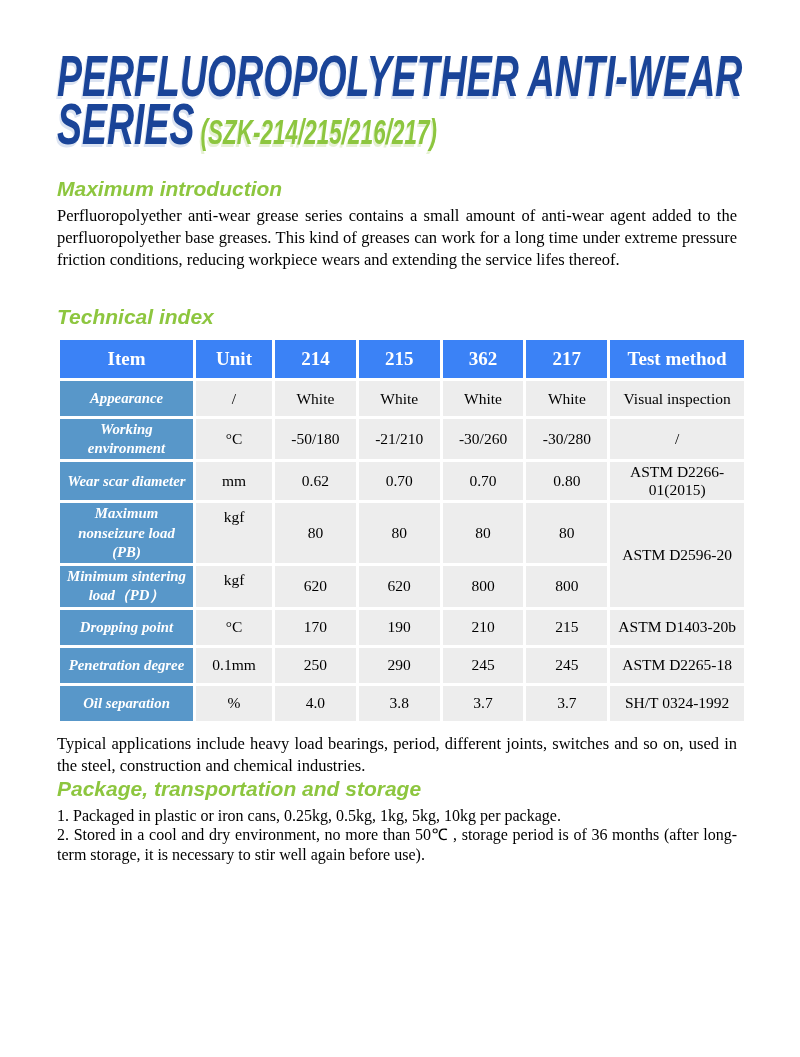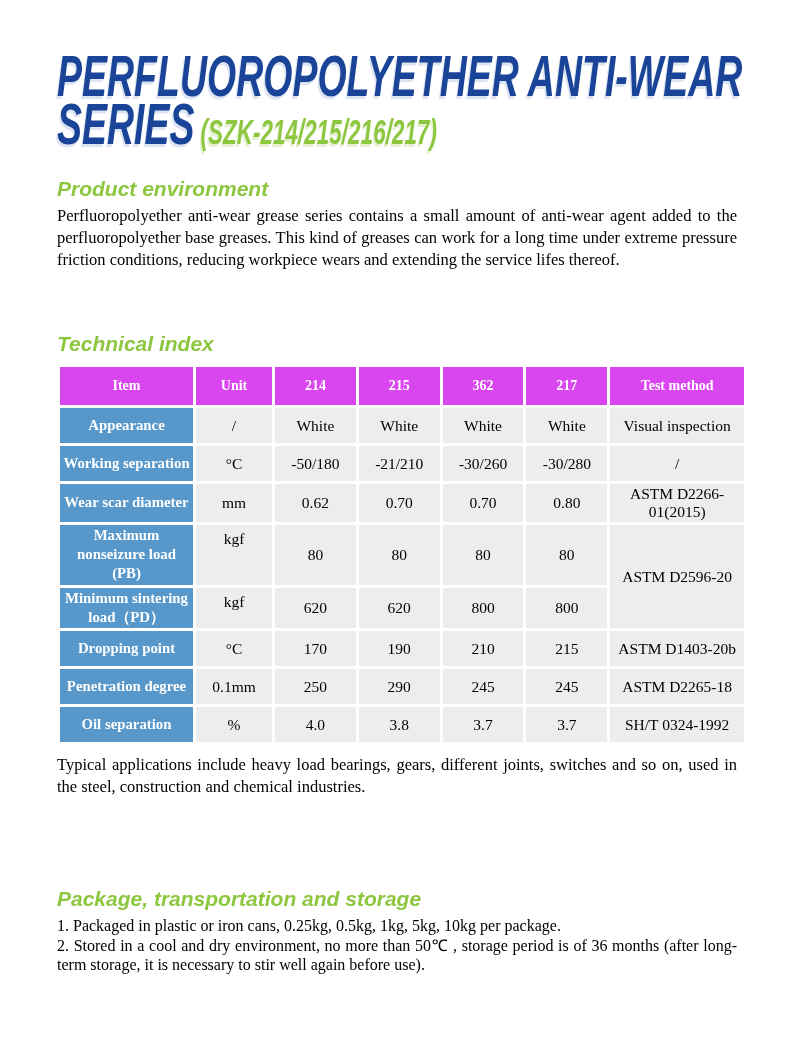--- a/index.html
+++ b/index.html
@@ -39,23 +39,23 @@
 
   
   .section-heading {
     font-family:"Liberation Sans", sans-serif;
     font-style:italic; font-weight:700;
     font-size:21px; line-height:24px;
     color:#8dc63f;
     margin:0;
   }
   #pi-heading  { margin-top:29px; }
-  #ti-heading  { margin-top:61px; }
+  #ti-heading  { margin-top:34px; }
   #app-heading { margin-top:68px; }
-  #pkg-heading { margin-top:89px; }
+  #pkg-heading { }
 
   
   .body-text {
     font-size:16.5px; line-height:22px;
     text-align:justify;
     margin:4px 0 0 0;
   }
   #app-body { margin-top:9px; }
 
   
@@ -67,37 +67,38 @@
     font-family:"Liberation Serif", serif;
   }
   .tech-table th, .tech-table td {
     border:3px solid #ffffff;
     text-align:center;
     vertical-align:middle;
     padding:1px 3px;
     overflow:hidden;
   }
   .tech-table th {
-    background:#d946ef;
+    background:#3b82f6;
     color:#ffffff;
     font-weight:700;
-    font-size:14px;
+    font-size:19px;
     height:36px;
   }
   .tech-table td {
     background:#ededed;
     font-size:15.5px;
     height:33px;
   }
   .tech-table td.item-cell {
     background:#5897c9;
     color:#ffffff;
     font-weight:700;
     font-size:14.8px;
     line-height:1.3;
+    font-style:italic;
   }
   
   .tech-table tbody tr:nth-child(4) td:nth-child(2),
   .tech-table tbody tr:nth-child(5) td:nth-child(2) {
     vertical-align:top; padding-top:5px;
   }
 
   
   .pkg-list { margin-top:5px; }
   .pkg-item {
@@ -113,21 +114,21 @@
 
     <div>
       <div class="title-line">
         <span class="title-main">PERFLUOROPOLYETHER ANTI-WEAR</span>
       </div>
       <div class="title-line">
         <span class="title-main">SERIES</span><span class="title-code">(SZK-214/215/216/217)</span>
       </div>
     </div>
 
-    <h2 class="section-heading" id="pi-heading">Product environment</h2>
+    <h2 class="section-heading" id="pi-heading">Maximum introduction</h2>
     <p class="body-text" id="pi-body">Perfluoropolyether anti-wear grease series contains a small amount of anti-wear agent added to the perfluoropolyether base greases. This kind of greases can work for a long time under extreme pressure friction conditions, reducing workpiece wears and extending the service lifes thereof.</p>
 
     <h2 class="section-heading" id="ti-heading">Technical index</h2>
 
     <table class="tech-table">
       <colgroup>
         <col style="width:19.8%">
         <col style="width:11.5%">
         <col style="width:12.2%">
         <col style="width:12.2%">
@@ -150,21 +151,21 @@
           <tr>
             <td class="item-cell">Appearance</td>
             <td>/</td>
             <td>White</td>
             <td>White</td>
             <td>White</td>
             <td>White</td>
             <td>Visual inspection</td>
           </tr>
           <tr>
-            <td class="item-cell">Working separation</td>
+            <td class="item-cell">Working environment</td>
             <td>°C</td>
             <td>-50/180</td>
             <td>-21/210</td>
             <td>-30/260</td>
             <td>-30/280</td>
             <td>/</td>
           </tr>
           <tr>
             <td class="item-cell">Wear scar diameter</td>
             <td>mm</td>
@@ -214,21 +215,21 @@
             <td>%</td>
             <td>4.0</td>
             <td>3.8</td>
             <td>3.7</td>
             <td>3.7</td>
             <td>SH/T 0324-1992</td>
           </tr>
         </tbody>
     </table>
 
-    <p class="body-text" id="app-body">Typical applications include heavy load bearings, gears, different joints, switches and so on, used in the steel, construction and chemical industries.</p>
+    <p class="body-text" id="app-body">Typical applications include heavy load bearings, period, different joints, switches and so on, used in the steel, construction and chemical industries.</p>
 
     <h2 class="section-heading" id="pkg-heading">Package, transportation and storage</h2>
     <div class="pkg-list">
         <div class="pkg-item">1. Packaged in plastic or iron cans, 0.25kg, 0.5kg, 1kg, 5kg, 10kg per package.</div>
         <div class="pkg-item">2. Stored in a cool and dry environment, no more than 50℃ , storage period is of 36 months (after long-term storage, it is necessary to stir well again before use).</div>
       </div>
 
   </div>
 </div>
 

